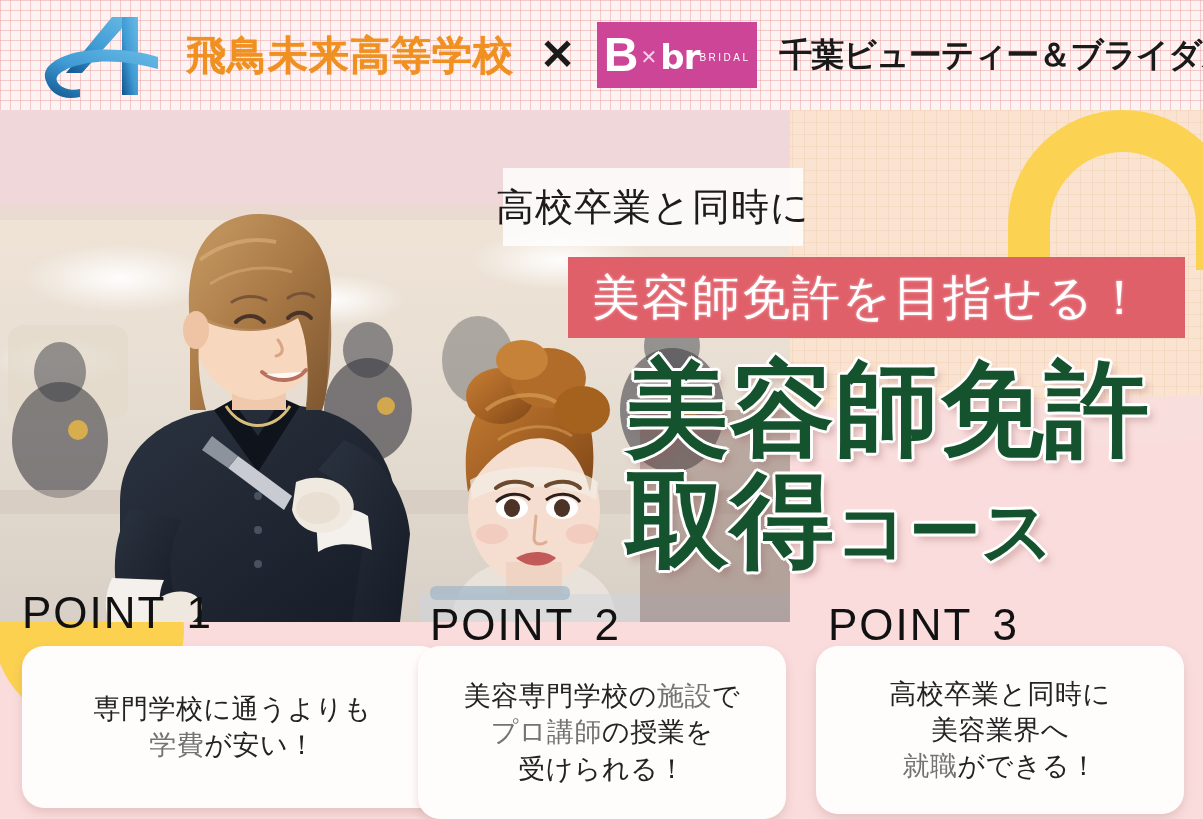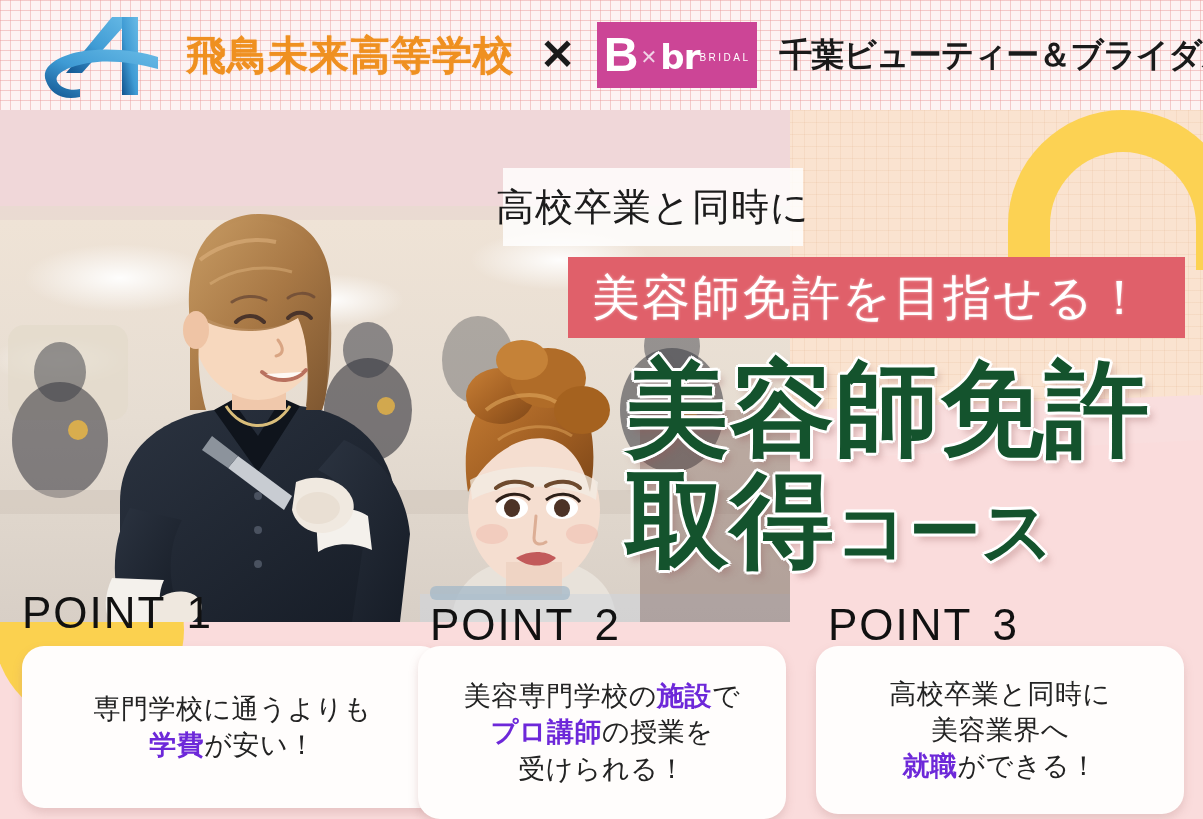--- a/index.html
+++ b/index.html
@@ -138,21 +138,21 @@
   .card{
     position:absolute;z-index:20;background:#fffdfc;border-radius:22px;
     box-shadow:0 5px 10px rgba(180,130,130,.28);
     display:flex;align-items:center;justify-content:center;
     text-align:center;
   }
   .card .lines{
     font-family:"DejaVu Sans","Liberation Sans",sans-serif;
     color:#232323;line-height:1.34;font-size:27px;letter-spacing:.5px;
   }
-  .card .hl{color:#6d28d9;font-weight:700;margin-top:24px;}
+  .card .hl{color:#737373;font-weight:400;margin-top:24px;}
 </style>
 </head>
 <body>
 
 <div class="banner">
 
   <div class="header">
 
     <div class="logo-mark">
       <svg viewBox="0 0 130 88" width="130" height="88" aria-hidden="true">

